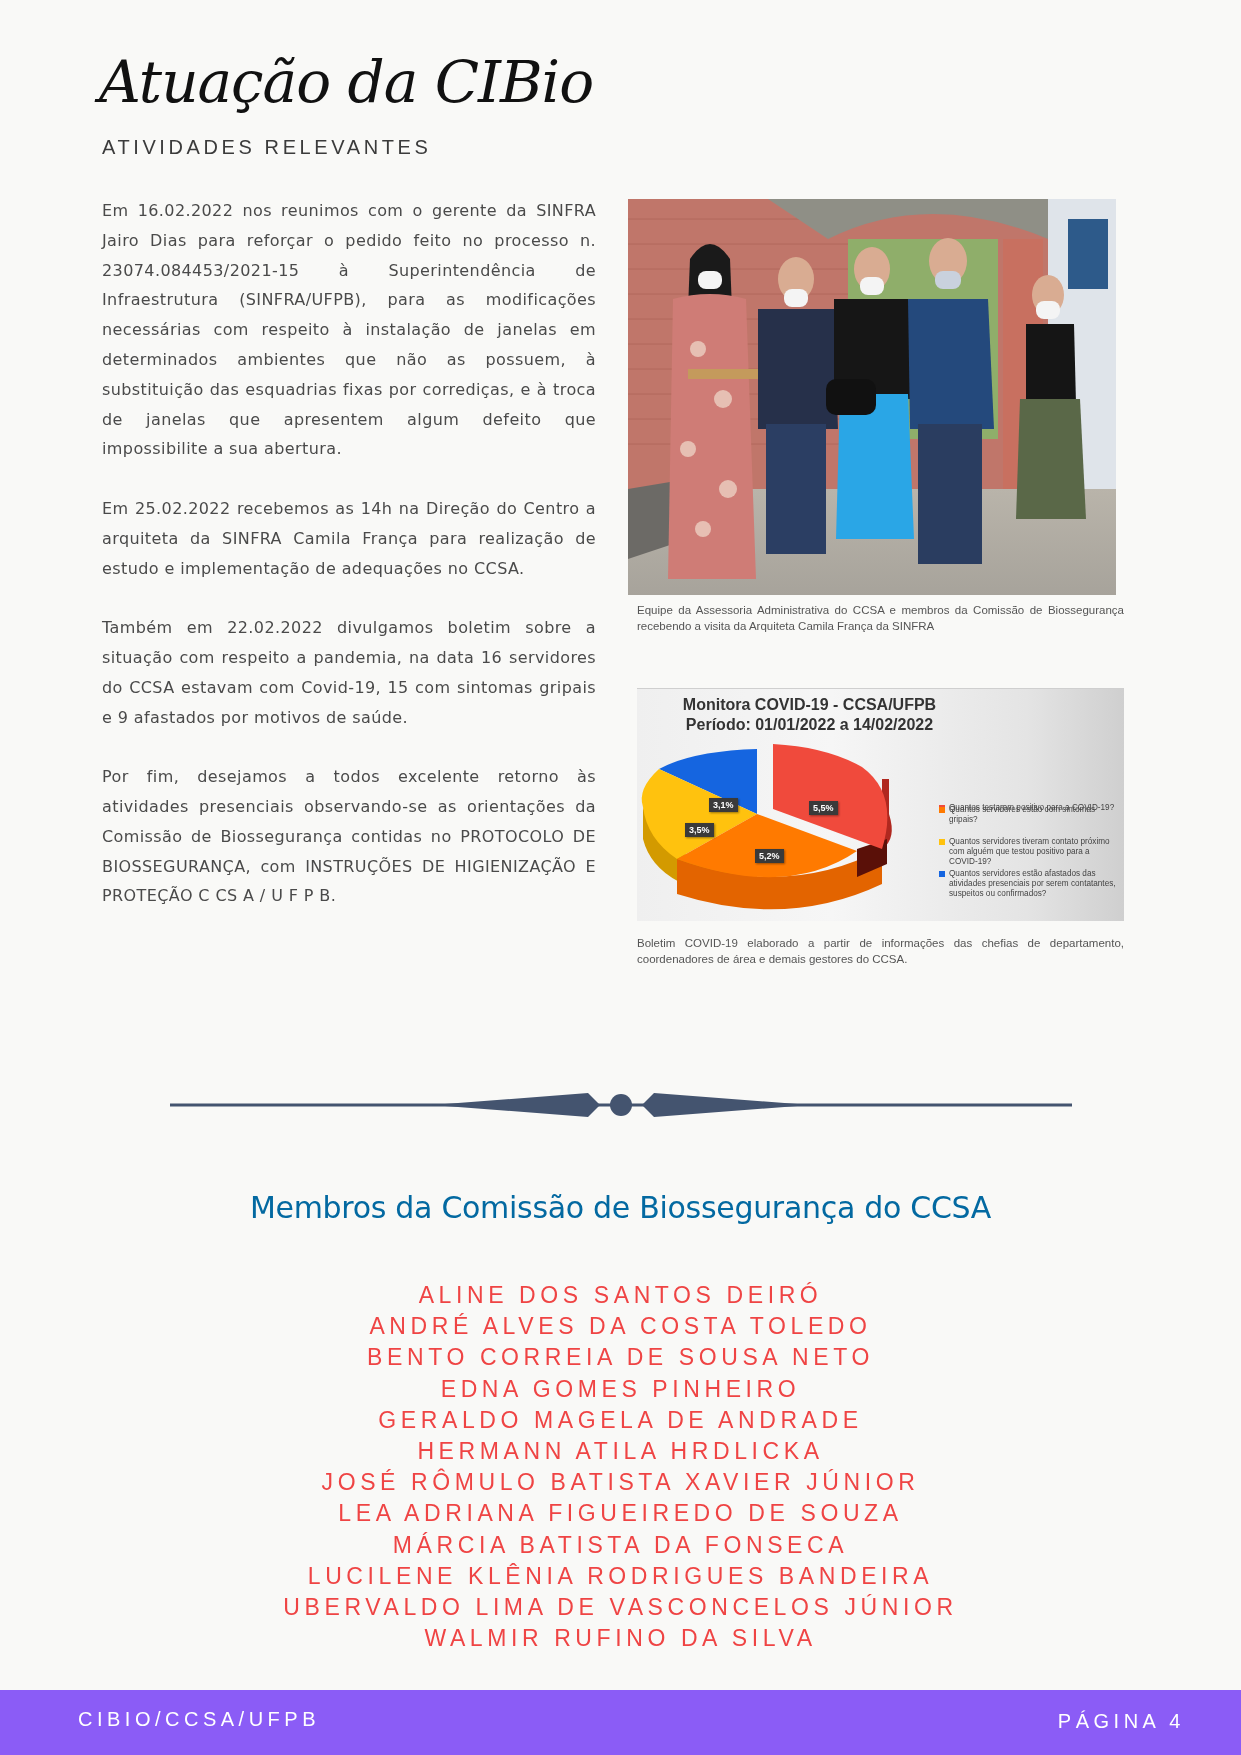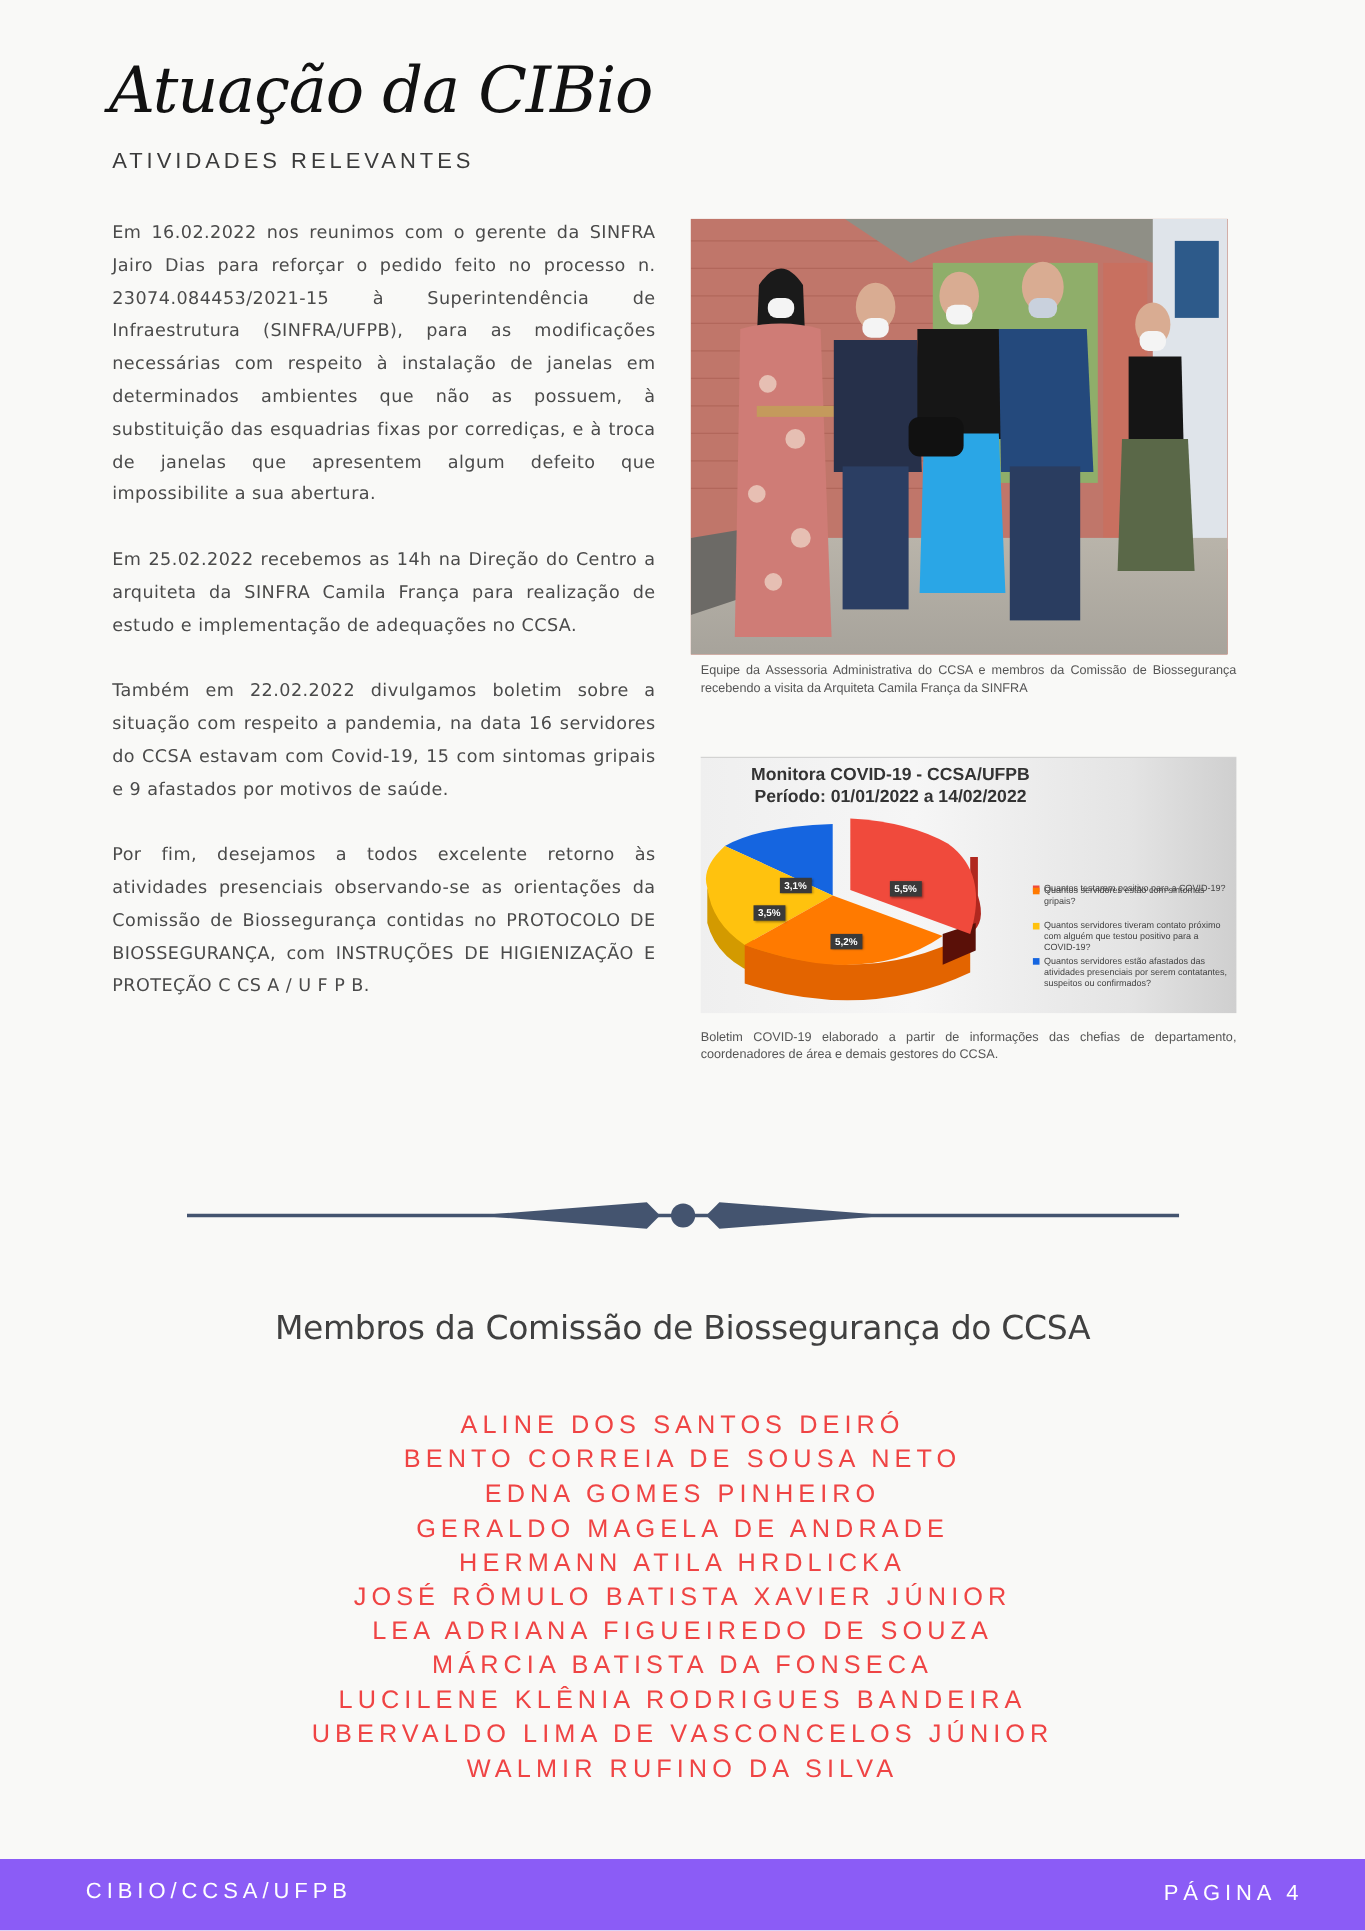--- a/index.html
+++ b/index.html
@@ -51,21 +51,21 @@
   .legend-item { display: flex; align-items: flex-start; margin-bottom: 0; position: absolute; left: 0; width: 180px; }
   .legend-sw { width: 6px; height: 6px; margin: 2px 4px 0 0; flex: none; }
   .pie-label {
     position: absolute; background: #3a3a3a; color: #fff; font-family: "Liberation Sans", sans-serif;
     font-weight: bold; font-size: 9px; padding: 2px 4px; box-shadow: 1px 1px 2px rgba(0,0,0,.4);
   }
   .divider { position: absolute; left: 170px; top: 1090px; width: 902px; height: 30px; }
   .members-heading {
     position: absolute; left: 0; width: 1241px; top: 1190px; text-align: center;
     font-family: "DejaVu Sans", sans-serif; font-weight: normal;
-    font-size: 30px; color: #404040; margin: 0; letter-spacing: -0.3px;
+    font-size: 30px; color: #0369a1; margin: 0; letter-spacing: -0.3px;
   }
   .members {
     position: absolute; left: 0; width: 1241px; top: 1280px; text-align: center;
     list-style: none; margin: 0; padding: 0;
     font-family: "Liberation Sans", sans-serif; font-size: 23px; letter-spacing: 4.6px;
     color: #ef4444; line-height: 31.2px;
   }
   .footer {
     position: absolute; left: 0; top: 1690px; width: 1241px; height: 65px;
     background: #8b5cf6; color: #fff;
@@ -209,20 +209,21 @@
 <svg class="divider" viewBox="0 0 902 30">
   <line x1="0" y1="15" x2="902" y2="15" stroke="#44546f" stroke-width="3"></line>
   <polygon points="262,15 418,3 430,15 418,27" fill="#44546f"></polygon>
   <ellipse cx="451" cy="15" rx="11" ry="11" fill="#44546f"></ellipse>
   <polygon points="640,15 484,3 472,15 484,27" fill="#44546f"></polygon>
 </svg>
 
 <h2 class="members-heading">Membros da Comissão de Biossegurança do CCSA</h2>
 <ul class="members">
   <li>ALINE DOS SANTOS DEIRÓ</li>
+  <li>ANDRÉ ALVES DA COSTA TOLEDO</li>
   <li>BENTO CORREIA DE SOUSA NETO</li>
   <li>EDNA GOMES PINHEIRO</li>
   <li>GERALDO MAGELA DE ANDRADE</li>
   <li>HERMANN ATILA HRDLICKA</li>
   <li>JOSÉ RÔMULO BATISTA XAVIER JÚNIOR</li>
   <li>LEA ADRIANA FIGUEIREDO DE SOUZA</li>
   <li>MÁRCIA BATISTA DA FONSECA</li>
   <li>LUCILENE KLÊNIA RODRIGUES BANDEIRA</li>
   <li>UBERVALDO LIMA DE VASCONCELOS JÚNIOR</li>
   <li>WALMIR RUFINO DA SILVA</li>

